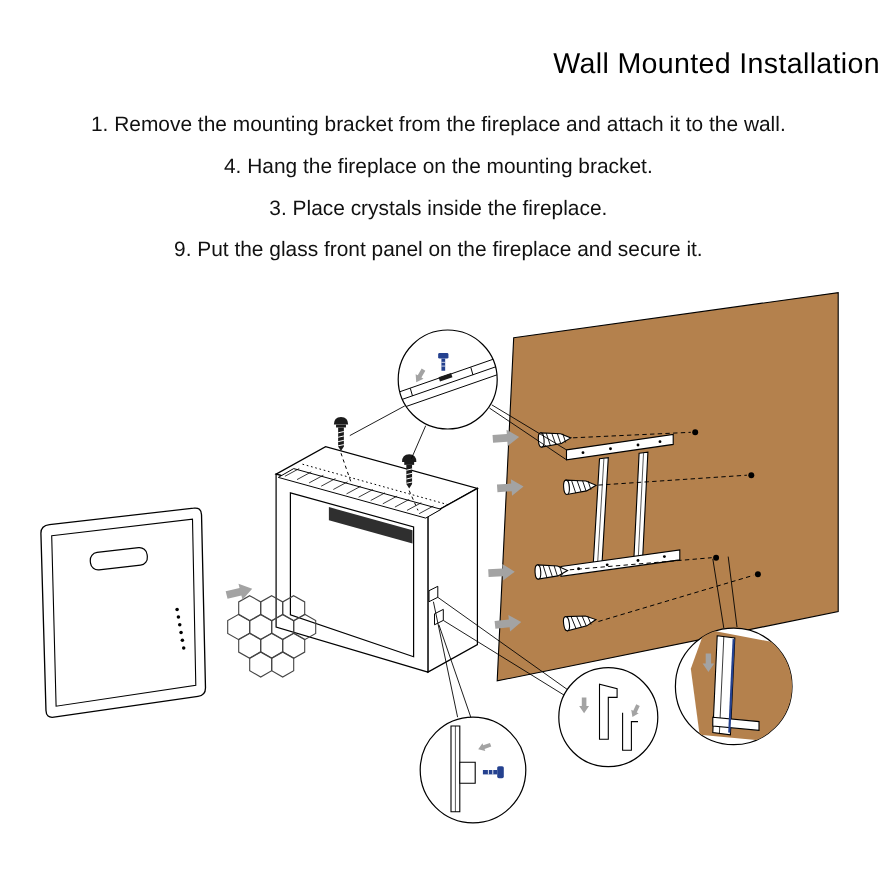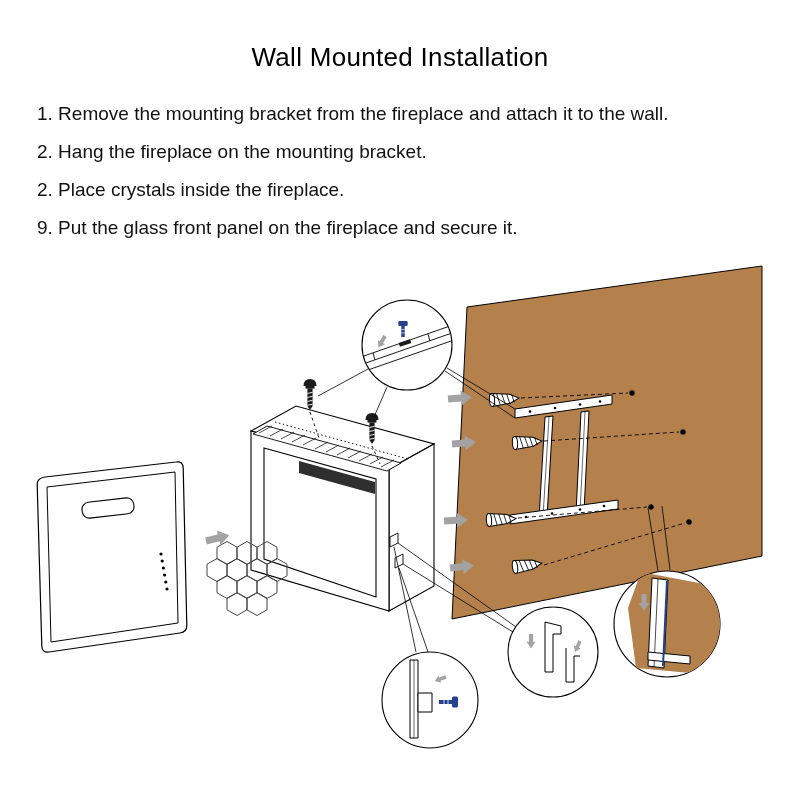--- a/index.html
+++ b/index.html
@@ -1,37 +1,37 @@
 <!DOCTYPE html>
 <html><head>
 <meta charset="utf-8">
 <style>
   html, body { margin: 0; padding: 0; background: #ffffff; }
   body { width: 800px; height: 800px; font-family: "Liberation Sans", sans-serif; }
   .page { position: relative; width: 800px; height: 800px; overflow: hidden; background: #fff; }
   .title {
     position: absolute; top: 42px; left: 0; width: 800px;
-    text-align: center; font-size: 26px; color: #000; font-weight: 400;
+    text-align: right; font-size: 26px; color: #000; font-weight: 400;
     letter-spacing: 0.3px;
   }
-  .steps { position: absolute; left: 37px; top: 102px; width: 745px; }
+  .steps { position: absolute; left: 26px; top: 102px; width: 745px; text-align: center; }
   .step { font-size: 19px; color: #111; line-height: 24px; margin-bottom: 14px; }
   svg.diagram { position: absolute; left: 0; top: 0; }
 </style>
 </head>
 <body>
 
 <div class="page">
 
   <div class="title">Wall Mounted Installation</div>
 
   <div class="steps">
     <div class="step">1. Remove the mounting bracket from the fireplace and attach it to the wall.</div>
-    <div class="step">2. Hang the fireplace on the mounting bracket.</div>
-    <div class="step">2. Place crystals inside the fireplace.</div>
+    <div class="step">4. Hang the fireplace on the mounting bracket.</div>
+    <div class="step">3. Place crystals inside the fireplace.</div>
     <div class="step">9. Put the glass front panel on the fireplace and secure it.</div>
   </div>
 
   <svg class="diagram" width="800" height="800" viewBox="0 0 800 800">
 
     <defs>
       <path id="garrow" d="M0 -3.5 L13 -3.5 L13 -7.5 L24 0 L13 7.5 L13 3.5 L0 3.5 Z"></path>
       <g id="anchor">
         <polygon points="0,-6.5 18,-4.5 27,0 18,4.5 0,6.5" fill="#ffffff" stroke="#000000" stroke-width="1"></polygon>
         <ellipse cx="0" cy="0" rx="2.6" ry="6.5" fill="#ffffff" stroke="#000000" stroke-width="1"></ellipse>

